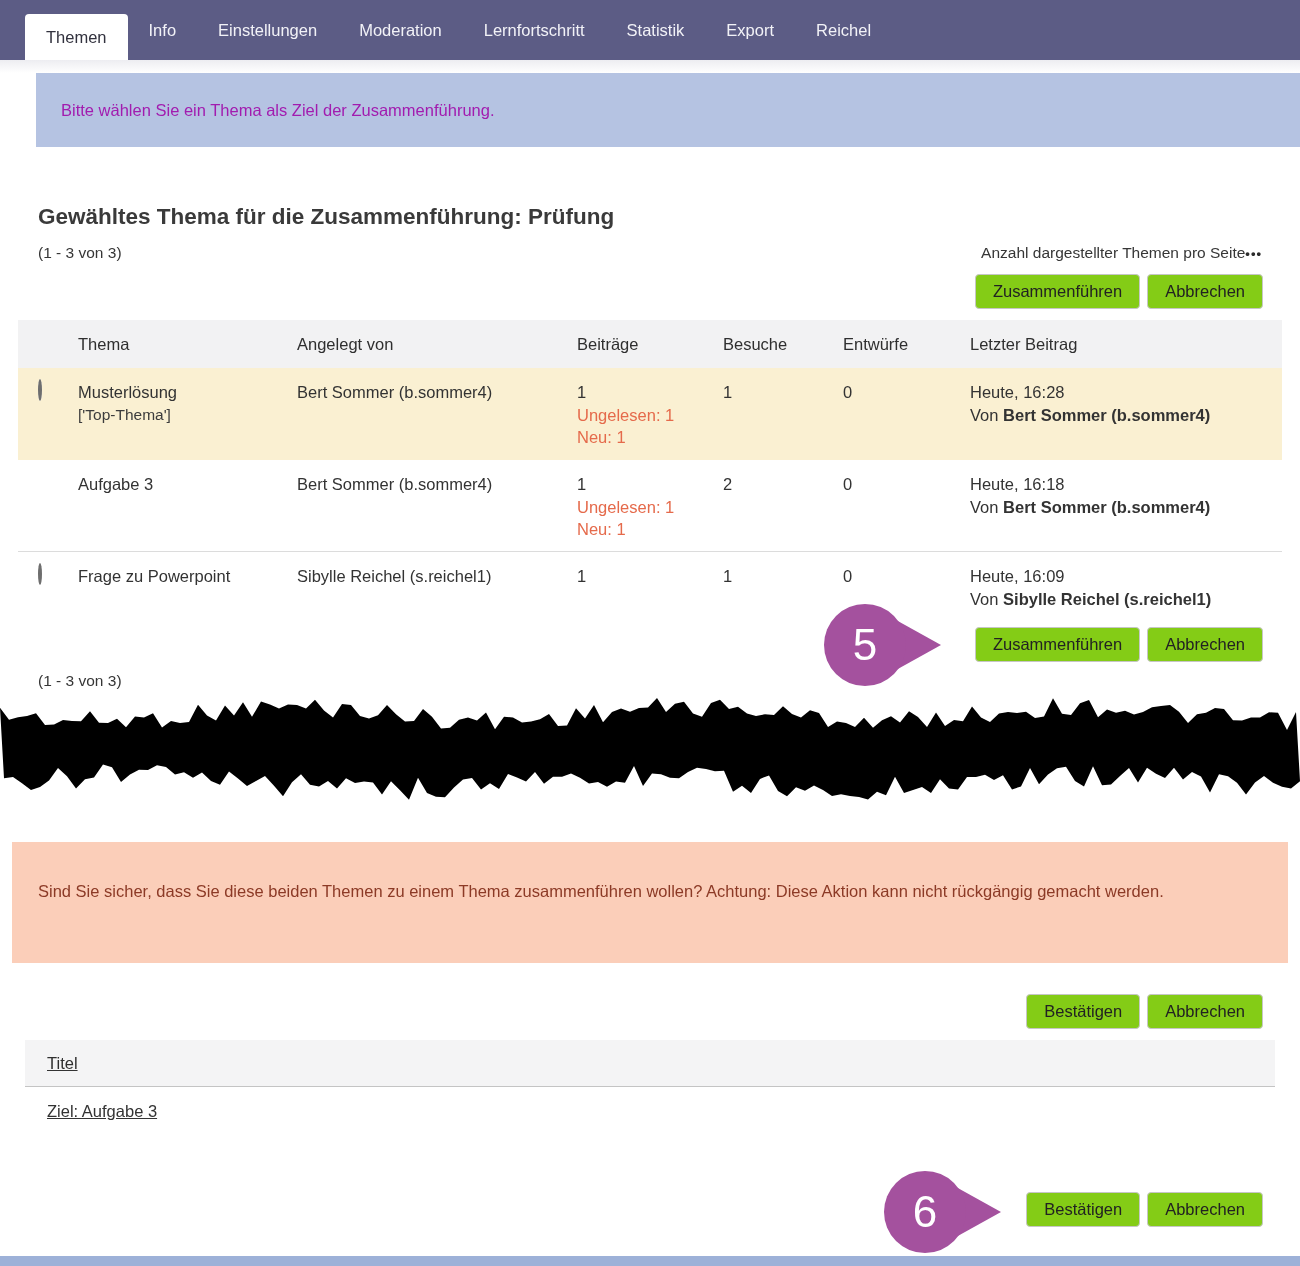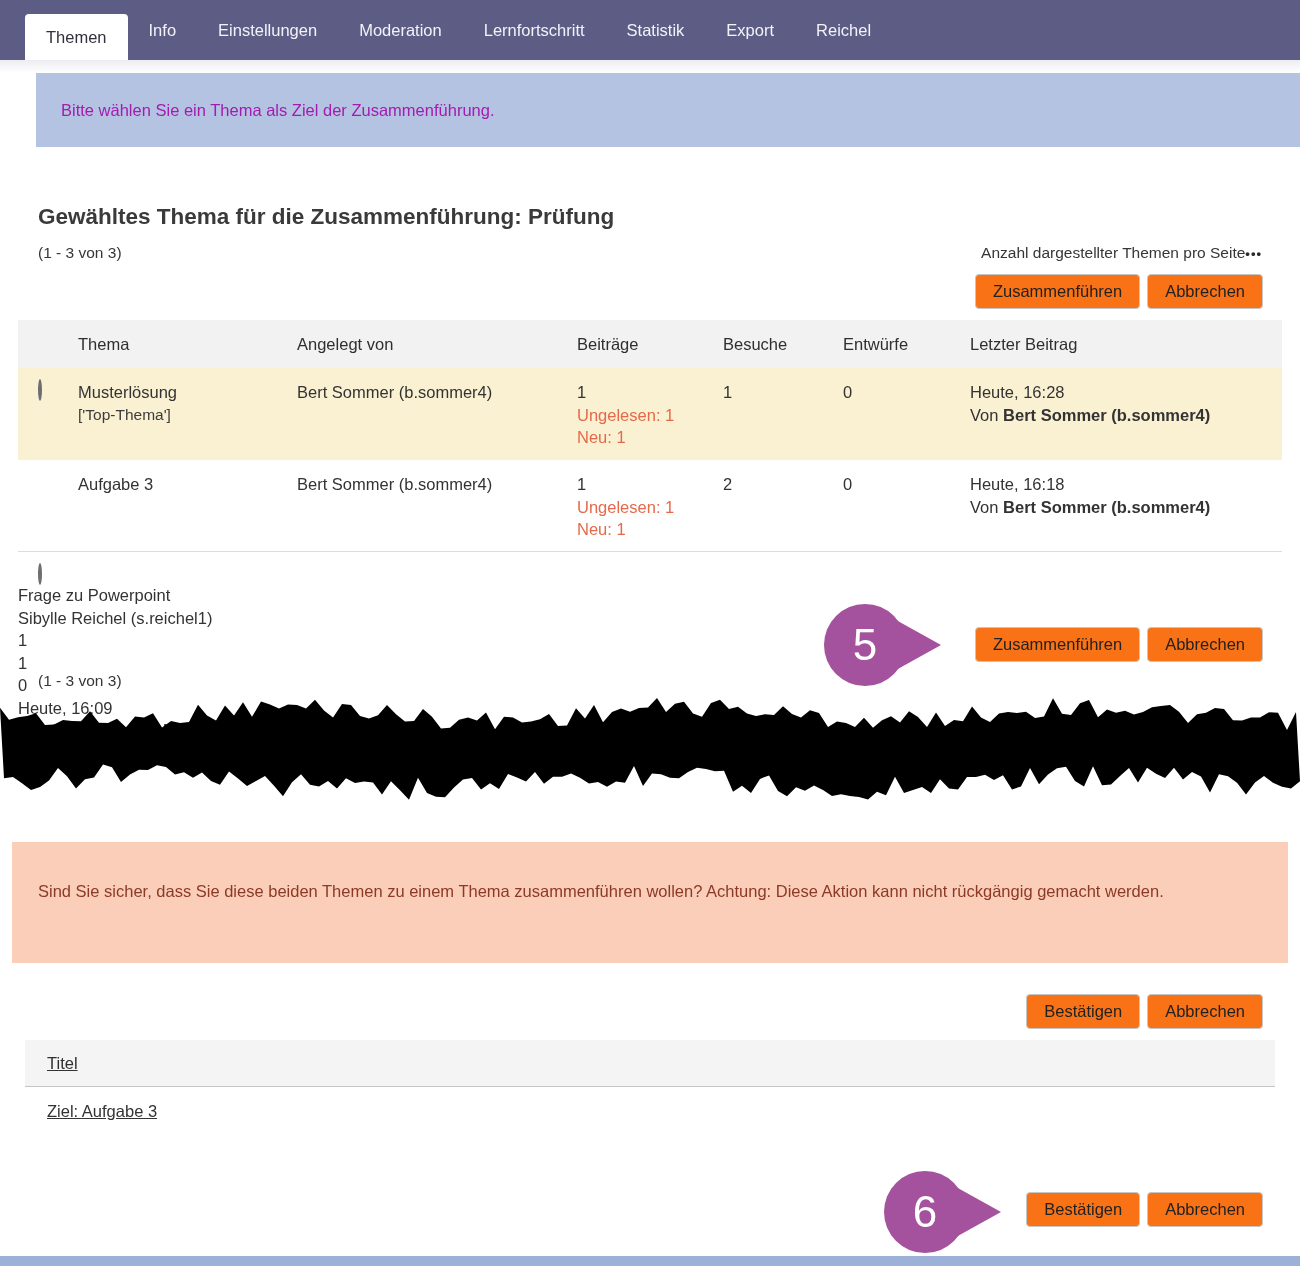--- a/index.html
+++ b/index.html
@@ -22,33 +22,33 @@
                color:#a21caf;font-size:16.5px;margin-left:36px;}
 
   
   .page-title{position:absolute;left:38px;top:204px;font-size:22.5px;font-weight:700;color:#3a3a3a;}
   .pag-top{position:absolute;left:38px;top:244px;font-size:15.5px;color:#363636;}
   .per-page{position:absolute;right:38px;top:244px;font-size:15.5px;color:#363636;
             display:flex;align-items:center;}
   .dots{font-weight:700;font-size:13px;letter-spacing:1px;color:#2c2c2c;cursor:pointer;}
 
   .btn-group{position:absolute;display:flex;gap:7px;}
-  .btn{height:33px;display:flex;align-items:center;background:#f97316;border:1px solid #c6c6c6;
+  .btn{height:33px;display:flex;align-items:center;background:#84cc16;border:1px solid #c6c6c6;
        border-radius:4px;padding:0 17px;font-size:16.5px;color:#222;cursor:pointer;white-space:nowrap;}
   .bg1{right:37px;top:274px;}
   .bg2{right:37px;top:627px;}
   .bg3{right:37px;top:994px;}
   .bg4{right:37px;top:1192px;}
 
   
   .table1{position:absolute;left:18px;top:320px;width:1264px;}
   .trow{display:flex;align-items:flex-start;box-sizing:border-box;}
   .thead{background:#f2f2f3;height:48px;align-items:center;font-size:16.5px;color:#2f2f2f;}
   .tbody-row{padding-top:13px;min-height:92px;background:#ffffff;font-size:16.5px;}
-  .tbody-row.short{min-height:72px;flex-direction:column;}
+  .tbody-row.short{min-height:72px;}
   .tbody-row.highlight{background:#faf0d2;}
   .tbody-row.b{border-bottom:1px solid #dcdcdc;}
   .c-radio{width:60px;box-sizing:border-box;padding-left:20px;flex:none;}
   .c-thema{width:219px;flex:none;}
   .c-autor{width:280px;flex:none;}
   .c-beit{width:146px;flex:none;}
   .c-bes{width:120px;flex:none;}
   .c-ent{width:127px;flex:none;}
   .c-letzt{flex:1;}
   .line{line-height:22.5px;}

